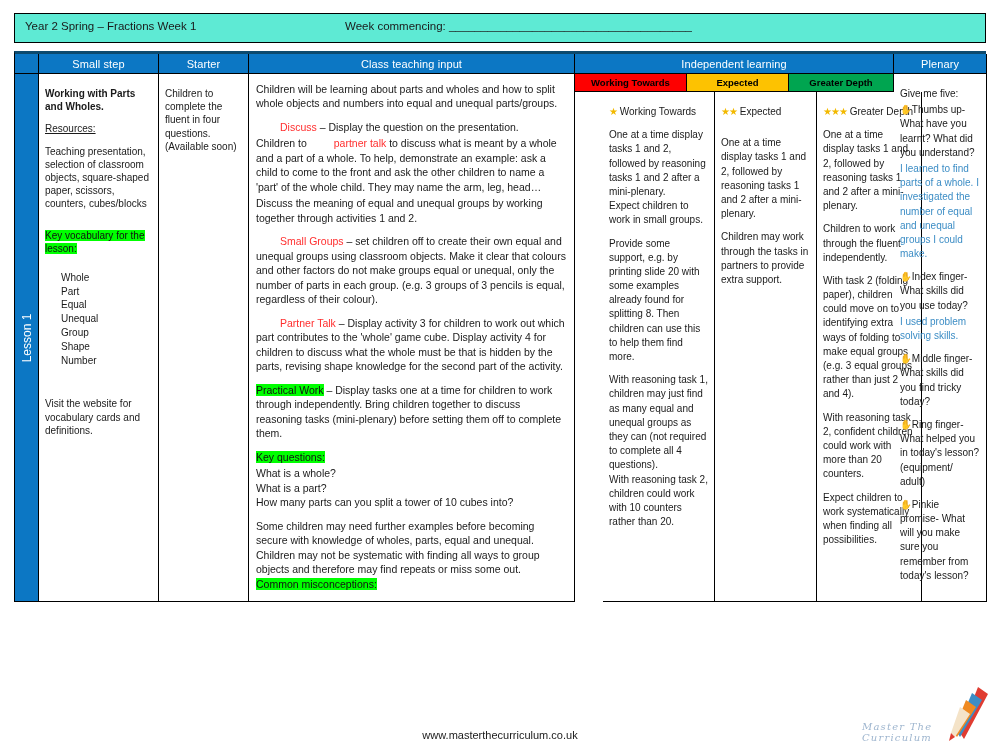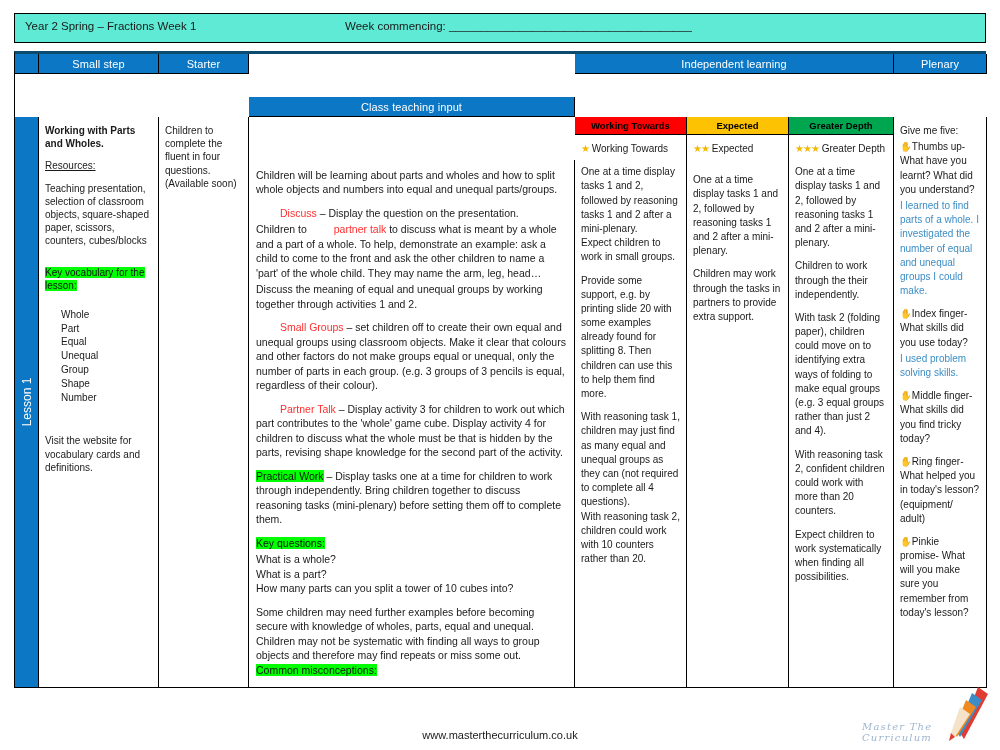--- a/index.html
+++ b/index.html
@@ -44,21 +44,21 @@
     display: flex;
     flex-direction: column;
   }
   .hdr-row { display: flex; }
   .hdr-row2 { display: flex; }
   .body-row { display: flex; }
 
   .c-lesson   { width: 24px;  flex: 0 0 24px; }
   .c-small    { width: 120px; flex: 0 0 120px; }
   .c-starter  { width: 90px;  flex: 0 0 90px; }
-  .c-class    { width: 326px; flex: 0 0 326px; margin-top: 43px; }
+  .c-class    { width: 326px; flex: 0 0 326px; }
   .c-wt       { width: 112px; flex: 0 0 112px; }
   .c-exp      { width: 102px; flex: 0 0 102px; }
   .c-gd       { width: 105px; flex: 0 0 105px; }
   .c-plen     { width: 93px;  flex: 0 0 93px; }
   .c-indep    { width: 319px; flex: 0 0 319px; }
 
   .cell {
     border-right: 1px solid #000;
     border-bottom: 1px solid #000;
     position: relative;
@@ -96,21 +96,21 @@
     position: absolute;
     left: 50%; top: 50%;
     transform: translate(-50%,-50%) rotate(-90deg);
     transform-origin: center center;
     white-space: nowrap;
     color: #fff;
     font-size: 12px;
   }
 
   .content {
-    padding: 7px 6px 6px 6px;
+    padding: 13px 6px 6px 6px;
     font-size: 10px;
     line-height: 1.32;
     color: #1a1a1a;
     vertical-align: top;
   }
   .content.wide { font-size: 10.5px; line-height: 1.38; padding: 8px 7px; }
   .content.narrow { font-size: 10px; line-height: 1.42; }
 
   .p { margin: 0 0 9px 0; }
   .p.tight { margin-bottom: 0; }
@@ -225,42 +225,42 @@
         </div>
         <div class="p nogap"><span class="hl">Common misconceptions:</span></div>
       </div>
 
       <div class="c-indep" style="display:flex; flex-direction:column;">
         <div class="hdr-row2">
           <div class="cell c-wt sub wt">Working Towards</div>
           <div class="cell c-exp sub exp">Expected</div>
           <div class="cell c-gd sub gd">Greater Depth</div>
         </div>
-        <div style="display:flex; flex:1 1 auto;">
+        <div style="display:flex; flex:1 1 auto;margin-left:28px;">
 
           <div class="cell c-wt content narrow">
             <div class="p"><span class="star">★</span> <span>Working Towards</span></div>
             <div class="p" style="white-space:pre-line">One at a time display tasks 1 and 2, followed by reasoning tasks 1 and 2 after a mini-plenary.
 Expect children to work in small groups.</div>
             <div class="p">Provide some support, e.g. by printing slide 20 with some examples already found for splitting 8. Then children can use this to help them find more.</div>
             <div class="p" style="white-space:pre-line">With reasoning task 1, children may just find as many equal and unequal groups as they can (not required to complete all 4 questions).
 With reasoning task 2, children could work with 10 counters rather than 20.</div>
           </div>
 
           <div class="cell c-exp content narrow">
             <div class="p"><span class="star">★★</span> <span>Expected</span></div>
             <div style="height:8px"></div>
             <div class="p">One at a time display tasks 1 and 2, followed by reasoning tasks 1 and 2 after a mini-plenary.</div>
             <div class="p">Children may work through the tasks in partners to provide extra support.</div>
           </div>
 
           <div class="cell c-gd content narrow">
             <div class="p"><span class="star">★★★</span> <span>Greater Depth</span></div>
             <div class="p">One at a time display tasks 1 and 2, followed by reasoning tasks 1 and 2 after a mini-plenary.</div>
-            <div class="p">Children to work through the their independently.</div>
+            <div class="p">Children to work through the fluent independently.</div>
             <div class="p">With task 2 (folding paper), children could move on to identifying extra ways of folding to make equal groups (e.g. 3 equal groups rather than just 2 and 4).</div>
             <div class="p">With reasoning task 2, confident children could work with more than 20 counters.</div>
             <div class="p">Expect children to work systematically when finding all possibilities.</div>
           </div>
 
         </div>
       </div>
 
       <div class="cell c-plen content narrow">
         <div class="p nogap">Give me five:</div>

